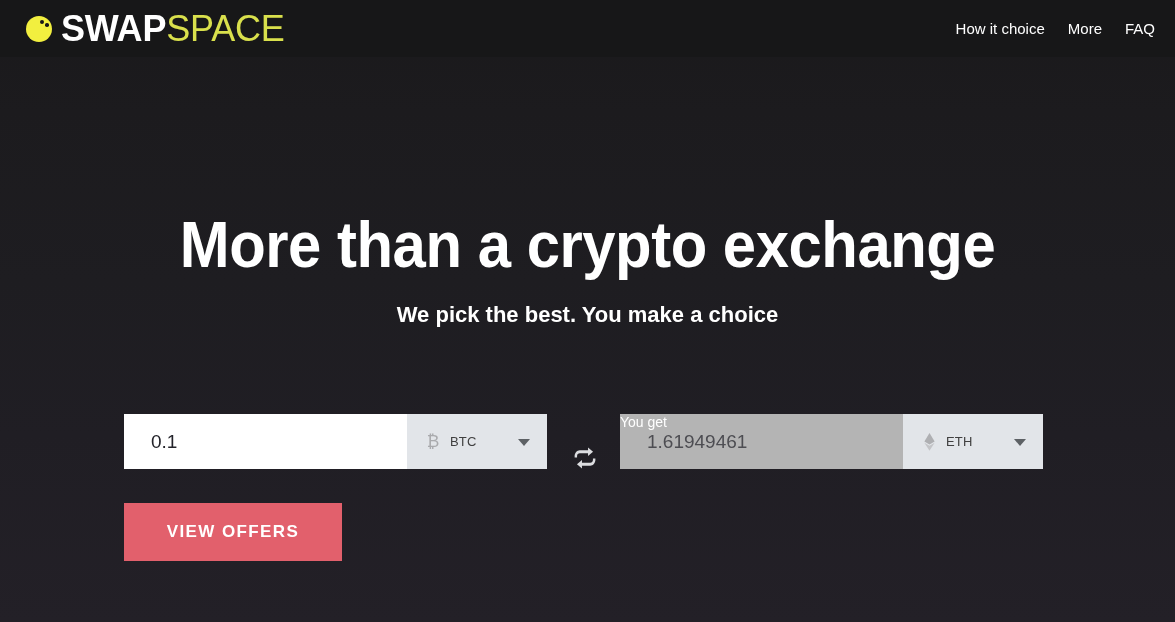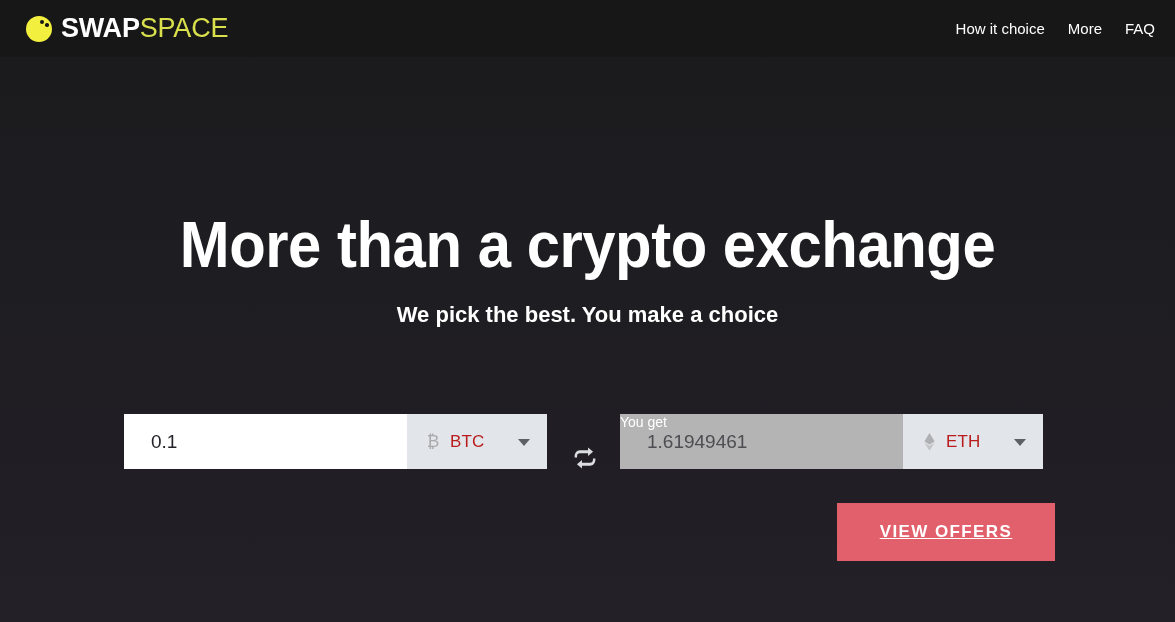--- a/index.html
+++ b/index.html
@@ -74,21 +74,21 @@
   }
   .logo-mark .hole2 {
     position: absolute;
     left: 19px; top: 7.5px;
     width: 3.6px; height: 3.6px;
     border-radius: 50%;
     background: #171718;
   }
 
   .logo-text {
-    font-size: 27px;
+    font-size: 36px;
     line-height: 27px;
     letter-spacing: -0.2px;
     white-space: nowrap;
   }
   .logo-swap {
     color: #ffffff;
     font-weight: bold;
   }
   .logo-space {
     color: #d9e04c;
@@ -215,23 +215,23 @@
     align-items: center;
     justify-content: center;
     color: #a9aaad;
     font-size: 17px;
     line-height: 17px;
     flex: none;
   }
 
   .coin-code {
     margin-left: 9px;
-    font-size: 17px;
+    font-size: 13px;
     line-height: 19px;
-    color: #b91c1c;
+    color: #404040;
     letter-spacing: 0.2px;
   }
 
   .caret {
     position: absolute;
     right: 17px;
     top: 50%;
     margin-top: -3px;
     width: 0; height: 0;
     border-left: 6.5px solid transparent;
@@ -249,26 +249,25 @@
     align-items: center;
     justify-content: center;
     cursor: pointer;
     background: transparent;
     border: none;
     padding: 0;
   }
 
   .cta-wrap {
     position: absolute;
-    left: 12px;
+    left: 0;
     top: 114px;
     width: 919px;
     display: flex;
-    justify-content: flex-end;
-    text-decoration: underline;
+    justify-content: flex-start;
   }
 
   .cta-button {
     width: 218px;
     height: 58px;
     background: #e2606c;
     color: #ffffff;
     border: none;
     outline: none;
     font-family: "Liberation Sans", sans-serif;

